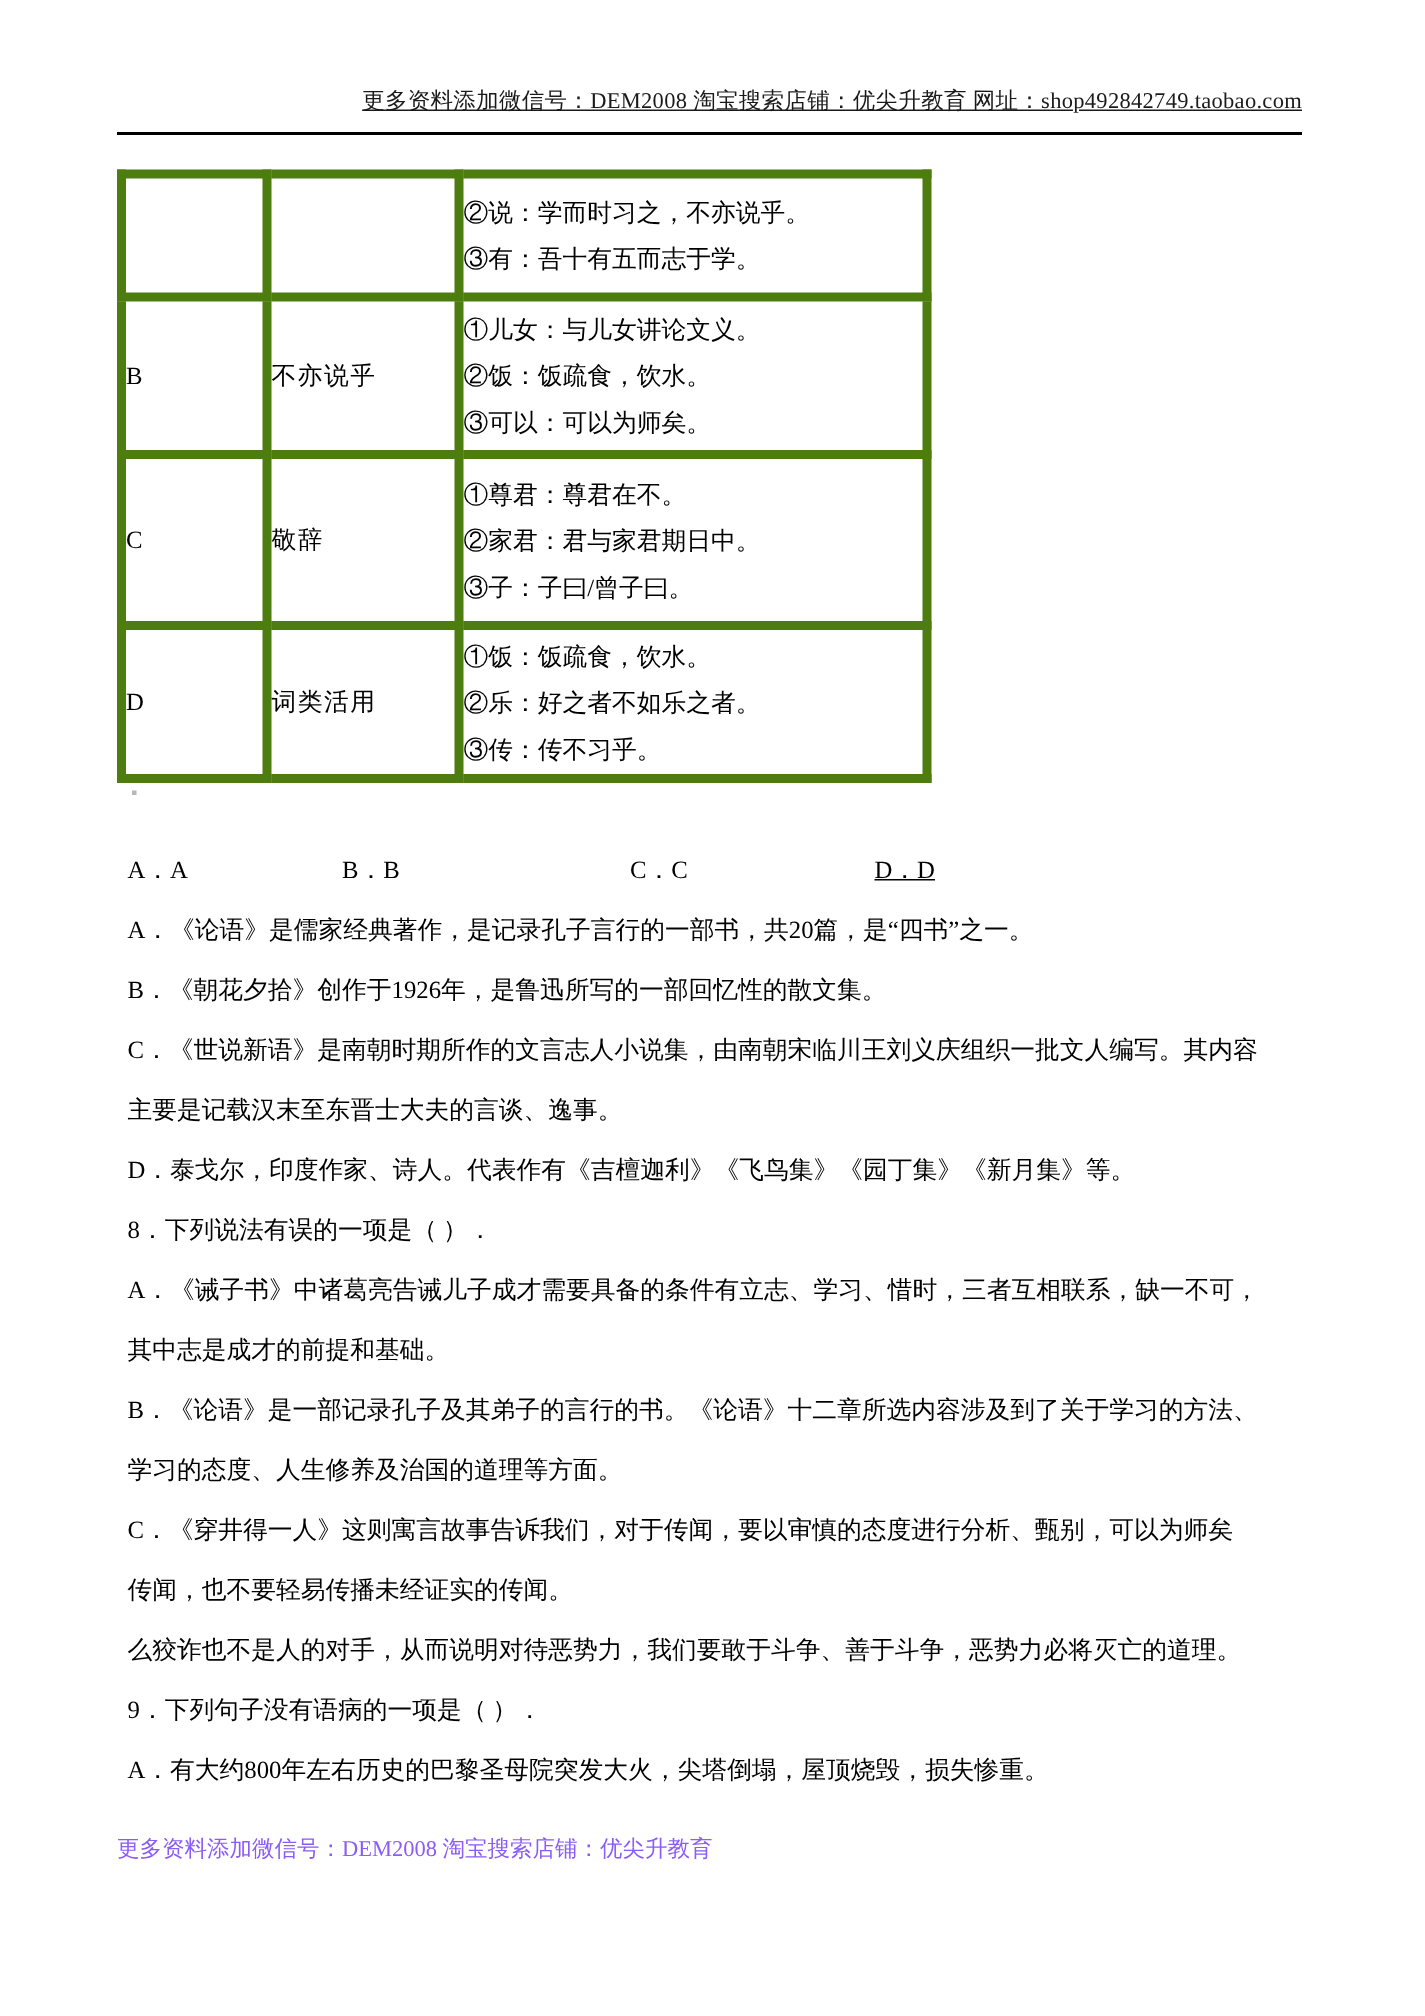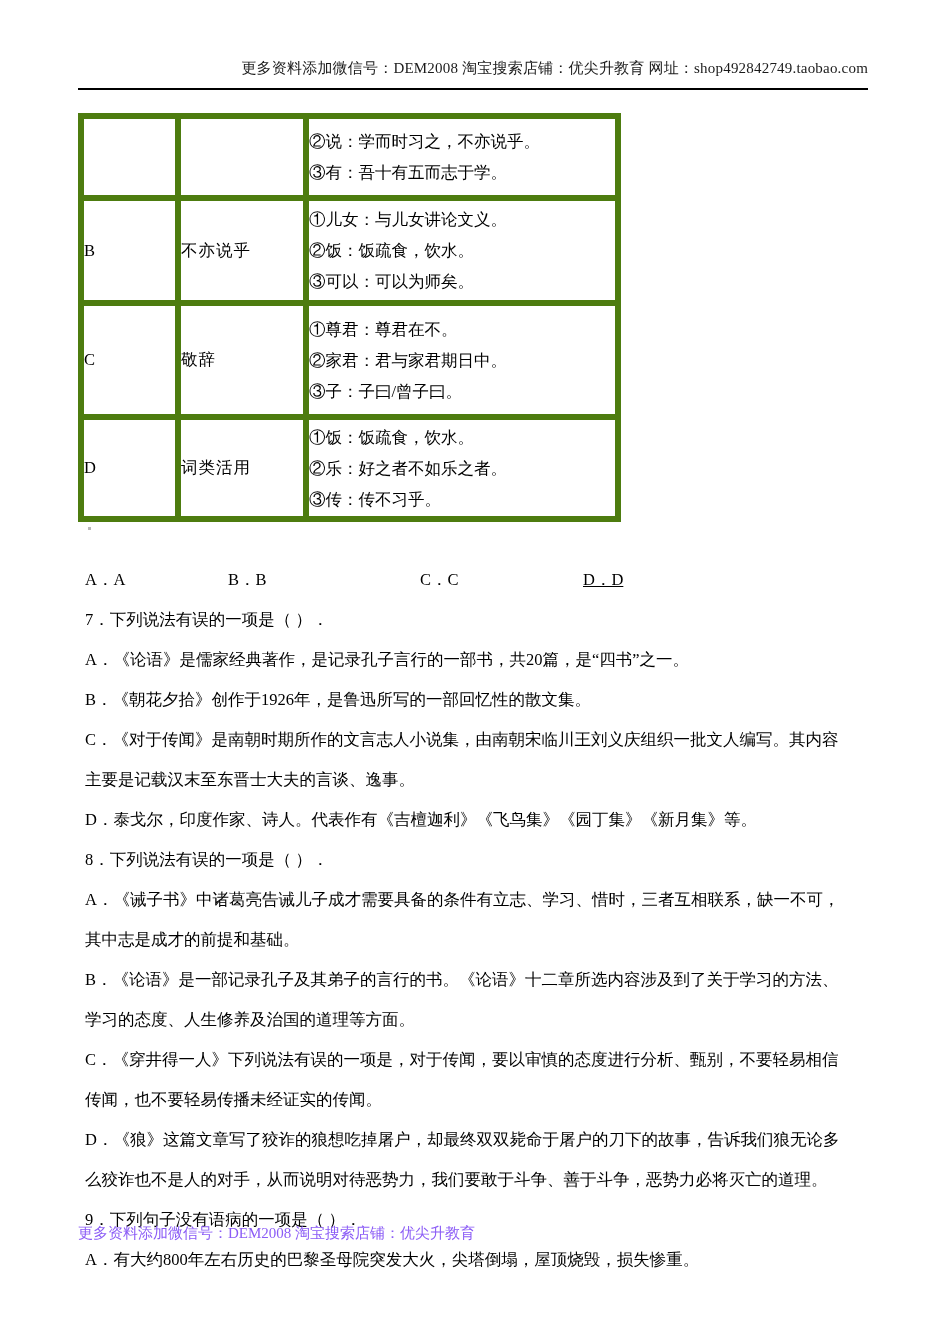--- a/index.html
+++ b/index.html
@@ -21,21 +21,21 @@
     position: absolute;
     left: 78px;
     top: 58px;
     width: 790px;
     text-align: right;
     font-size: 15px;
     line-height: 20px;
     white-space: nowrap;
     color: #1a1a1a;
   }
-  .page-header .hdr-seg { letter-spacing: 0.2px; }
+  .page-header .hdr-seg { letter-spacing: 0.2px; text-decoration: underline; }
   .header-rule {
     position: absolute;
     left: 78px;
     top: 88px;
     width: 790px;
     height: 0;
     border-top: 2px solid #000000;
   }
 
   
@@ -190,50 +190,48 @@
 
 <div class="body-text">
 
   <div class="choice-row">
     <span class="ch ch-a">A．A</span>
     <span class="ch ch-b">B．B</span>
     <span class="ch ch-c">C．C</span>
     <span class="ch ch-d">D．D</span>
   </div>
 
-  <div class="line q-line">7．下列说法有误的一项是（        ）．</div>
   <div class="para opt-line">
     <span>A．《论语》是儒家经典著作，是记录孔子言行的一部书，共20篇，是“四书”之一。</span>
   </div>
   <div class="para opt-line">
     <span>B．《朝花夕拾》创作于1926年，是鲁迅所写的一部回忆性的散文集。</span>
   </div>
   <div class="para opt-line">
-    <span>C．《对于传闻》是南朝时期所作的文言志人小说集，由南朝宋临川王刘义庆组织一批文人编写。其内容</span>
+    <span>C．《世说新语》是南朝时期所作的文言志人小说集，由南朝宋临川王刘义庆组织一批文人编写。其内容</span>
     <span class="cont">主要是记载汉末至东晋士大夫的言谈、逸事。</span>
   </div>
   <div class="para opt-line">
     <span>D．泰戈尔，印度作家、诗人。代表作有《吉檀迦利》《飞鸟集》《园丁集》《新月集》等。</span>
   </div>
 
   <div class="line q-line">8．下列说法有误的一项是（    ）．</div>
   <div class="para opt-line">
     <span>A．《诫子书》中诸葛亮告诫儿子成才需要具备的条件有立志、学习、惜时，三者互相联系，缺一不可，</span>
     <span class="cont">其中志是成才的前提和基础。</span>
   </div>
   <div class="para opt-line">
     <span>B．《论语》是一部记录孔子及其弟子的言行的书。《论语》十二章所选内容涉及到了关于学习的方法、</span>
     <span class="cont">学习的态度、人生修养及治国的道理等方面。</span>
   </div>
   <div class="para opt-line">
-    <span>C．《穿井得一人》下列说法有误的一项是，对于传闻，要以审慎的态度进行分析、甄别，不要轻易相信</span>
+    <span>C．《穿井得一人》这则寓言故事告诉我们，对于传闻，要以审慎的态度进行分析、甄别，可以为师矣</span>
     <span class="cont">传闻，也不要轻易传播未经证实的传闻。</span>
   </div>
   <div class="para opt-line">
-    <span>D．《狼》这篇文章写了狡诈的狼想吃掉屠户，却最终双双毙命于屠户的刀下的故事，告诉我们狼无论多</span>
     <span class="cont">么狡诈也不是人的对手，从而说明对待恶势力，我们要敢于斗争、善于斗争，恶势力必将灭亡的道理。</span>
   </div>
 
   <div class="line q-line">9．下列句子没有语病的一项是（ ）．</div>
   <div class="para opt-line">
     <span>A．有大约800年左右历史的巴黎圣母院突发大火，尖塔倒塌，屋顶烧毁，损失惨重。</span>
   </div>
 
 </div>
 

